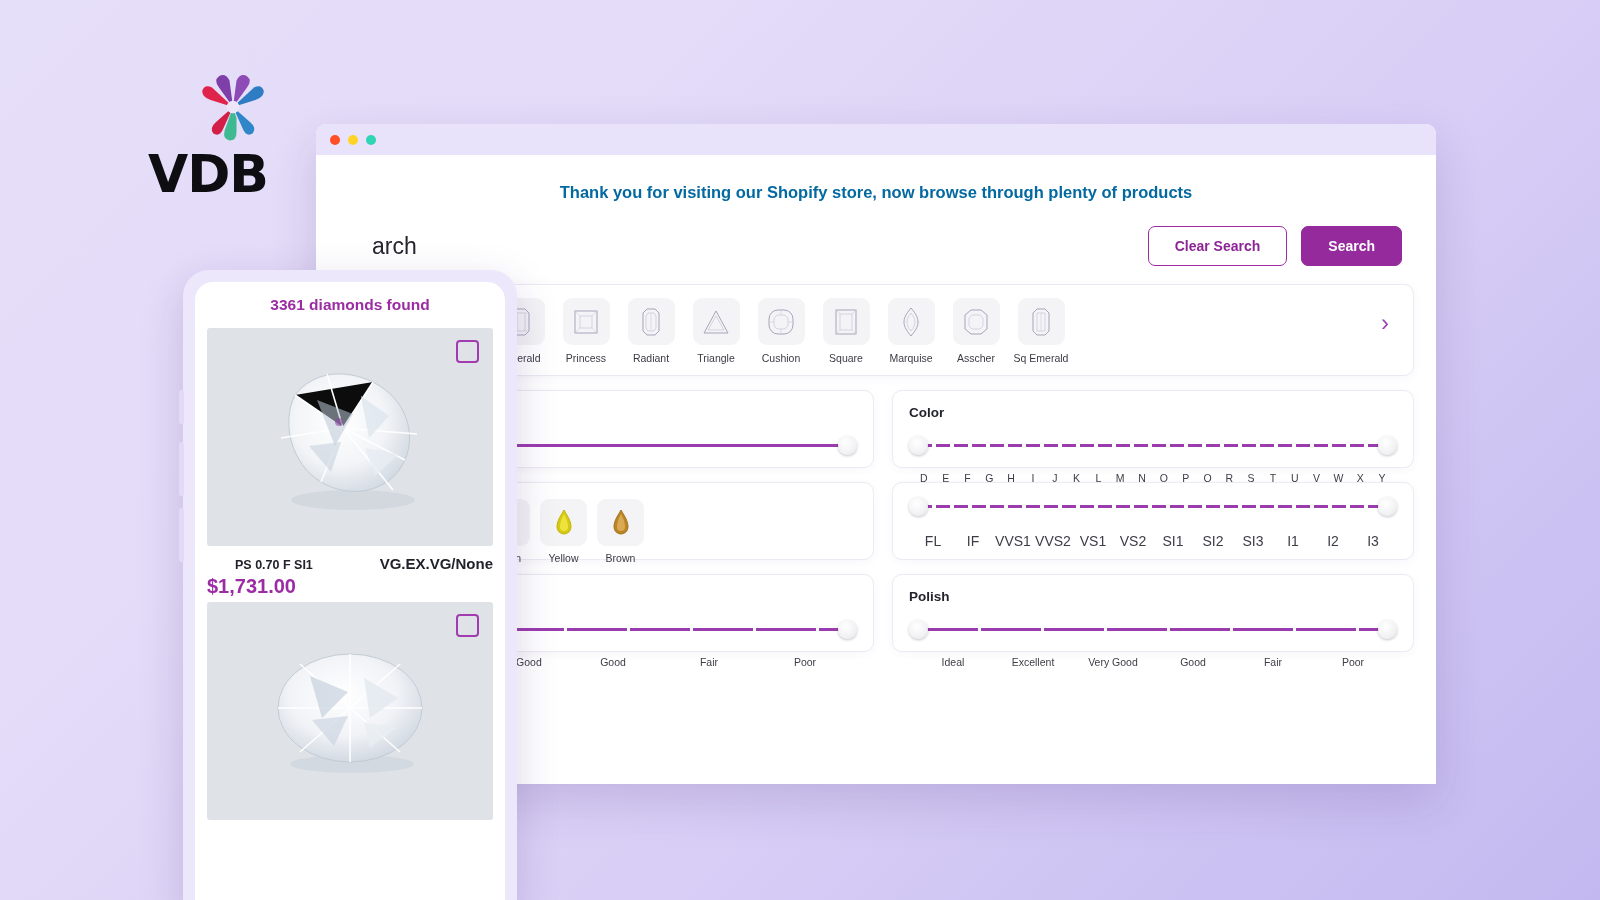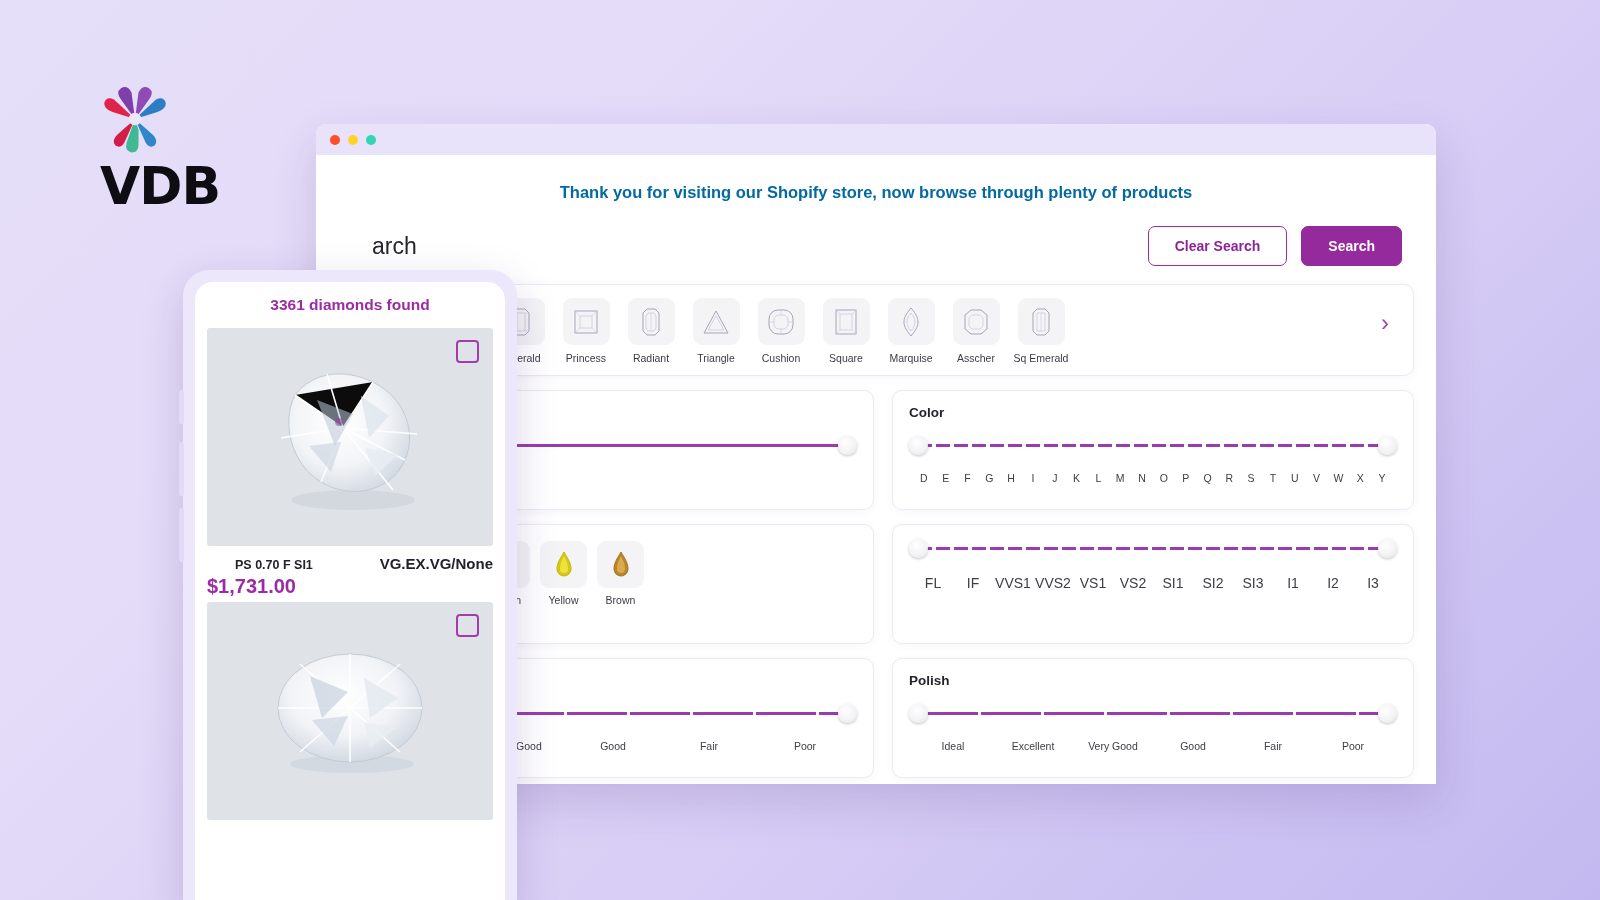--- a/index.html
+++ b/index.html
@@ -9,24 +9,24 @@
     font-family: "Liberation Sans", sans-serif;
   }
   body {
     background: linear-gradient(135deg, #e6dff9 0%, #e3dbf8 30%, #d9cff6 60%, #c3b9f0 100%);
     position: relative;
   }
 
   
   .vdb-logo {
     position: absolute;
-    left: 100px; top: 84px;
+    left: 100px; top: 72px;
     width: 168px; height: 130px;
     display: flex; flex-direction: column;
-    align-items: flex-start;
+    align-items: flex-end;
   }
   .vdb-mark { width: 70px; height: 70px; }
   .vdb-word {
     font-family: "DejaVu Sans", sans-serif;
     font-weight: 700;
     font-size: 52px;
     letter-spacing: -1px;
     color: #0d0d12;
     line-height: 1;
     margin-top: 6px;
@@ -175,21 +175,21 @@
     gap: 18px;
     margin: 14px 22px 0 36px;
   }
   .col { flex: 1; display: flex; flex-direction: column; gap: 14px; }
   .fcard {
     background: #fff;
     border: 1px solid #eceaf2;
     border-radius: 10px;
     box-shadow: 0 2px 9px rgba(80,50,130,0.045);
     padding: 14px 16px 14px 16px;
-    height: 120px;
+    height: 78px;
   }
   .fcard h4 {
     font-size: 13.5px;
     font-weight: 700;
     color: #24242c;
     margin-bottom: 16px;
   }
   .slider-wrap { position: relative; height: 34px; }
   .track {
     position: absolute;

